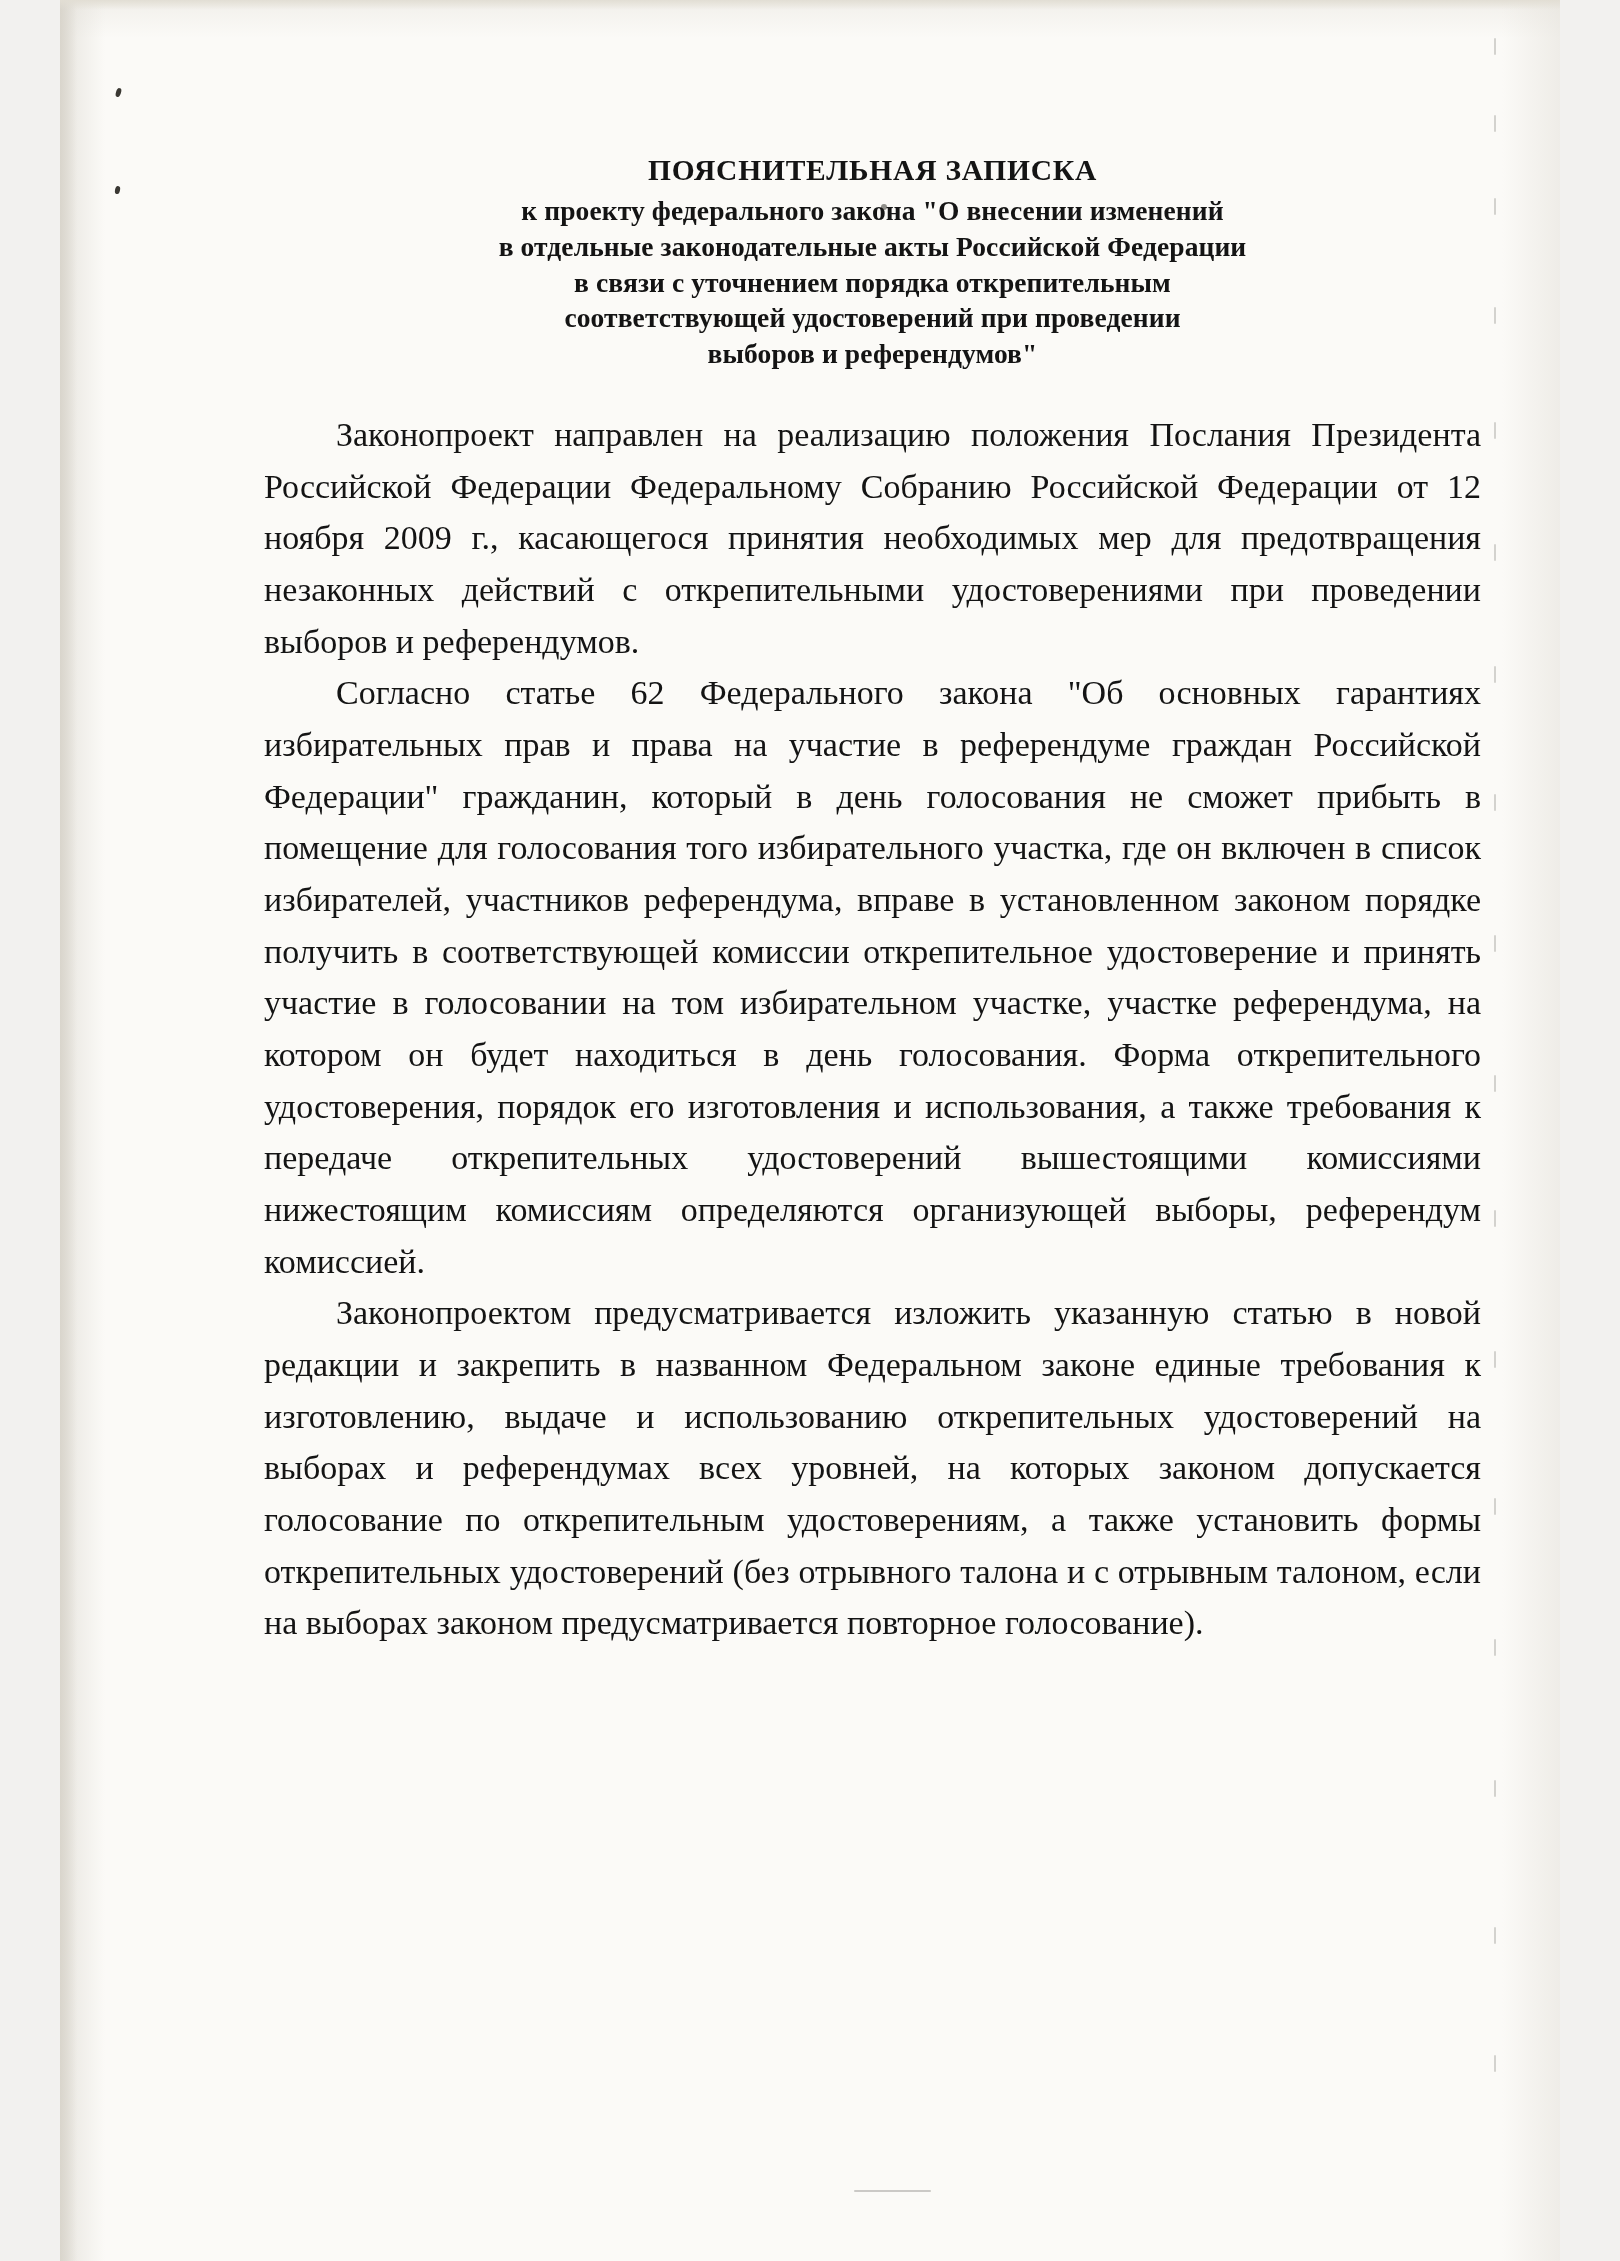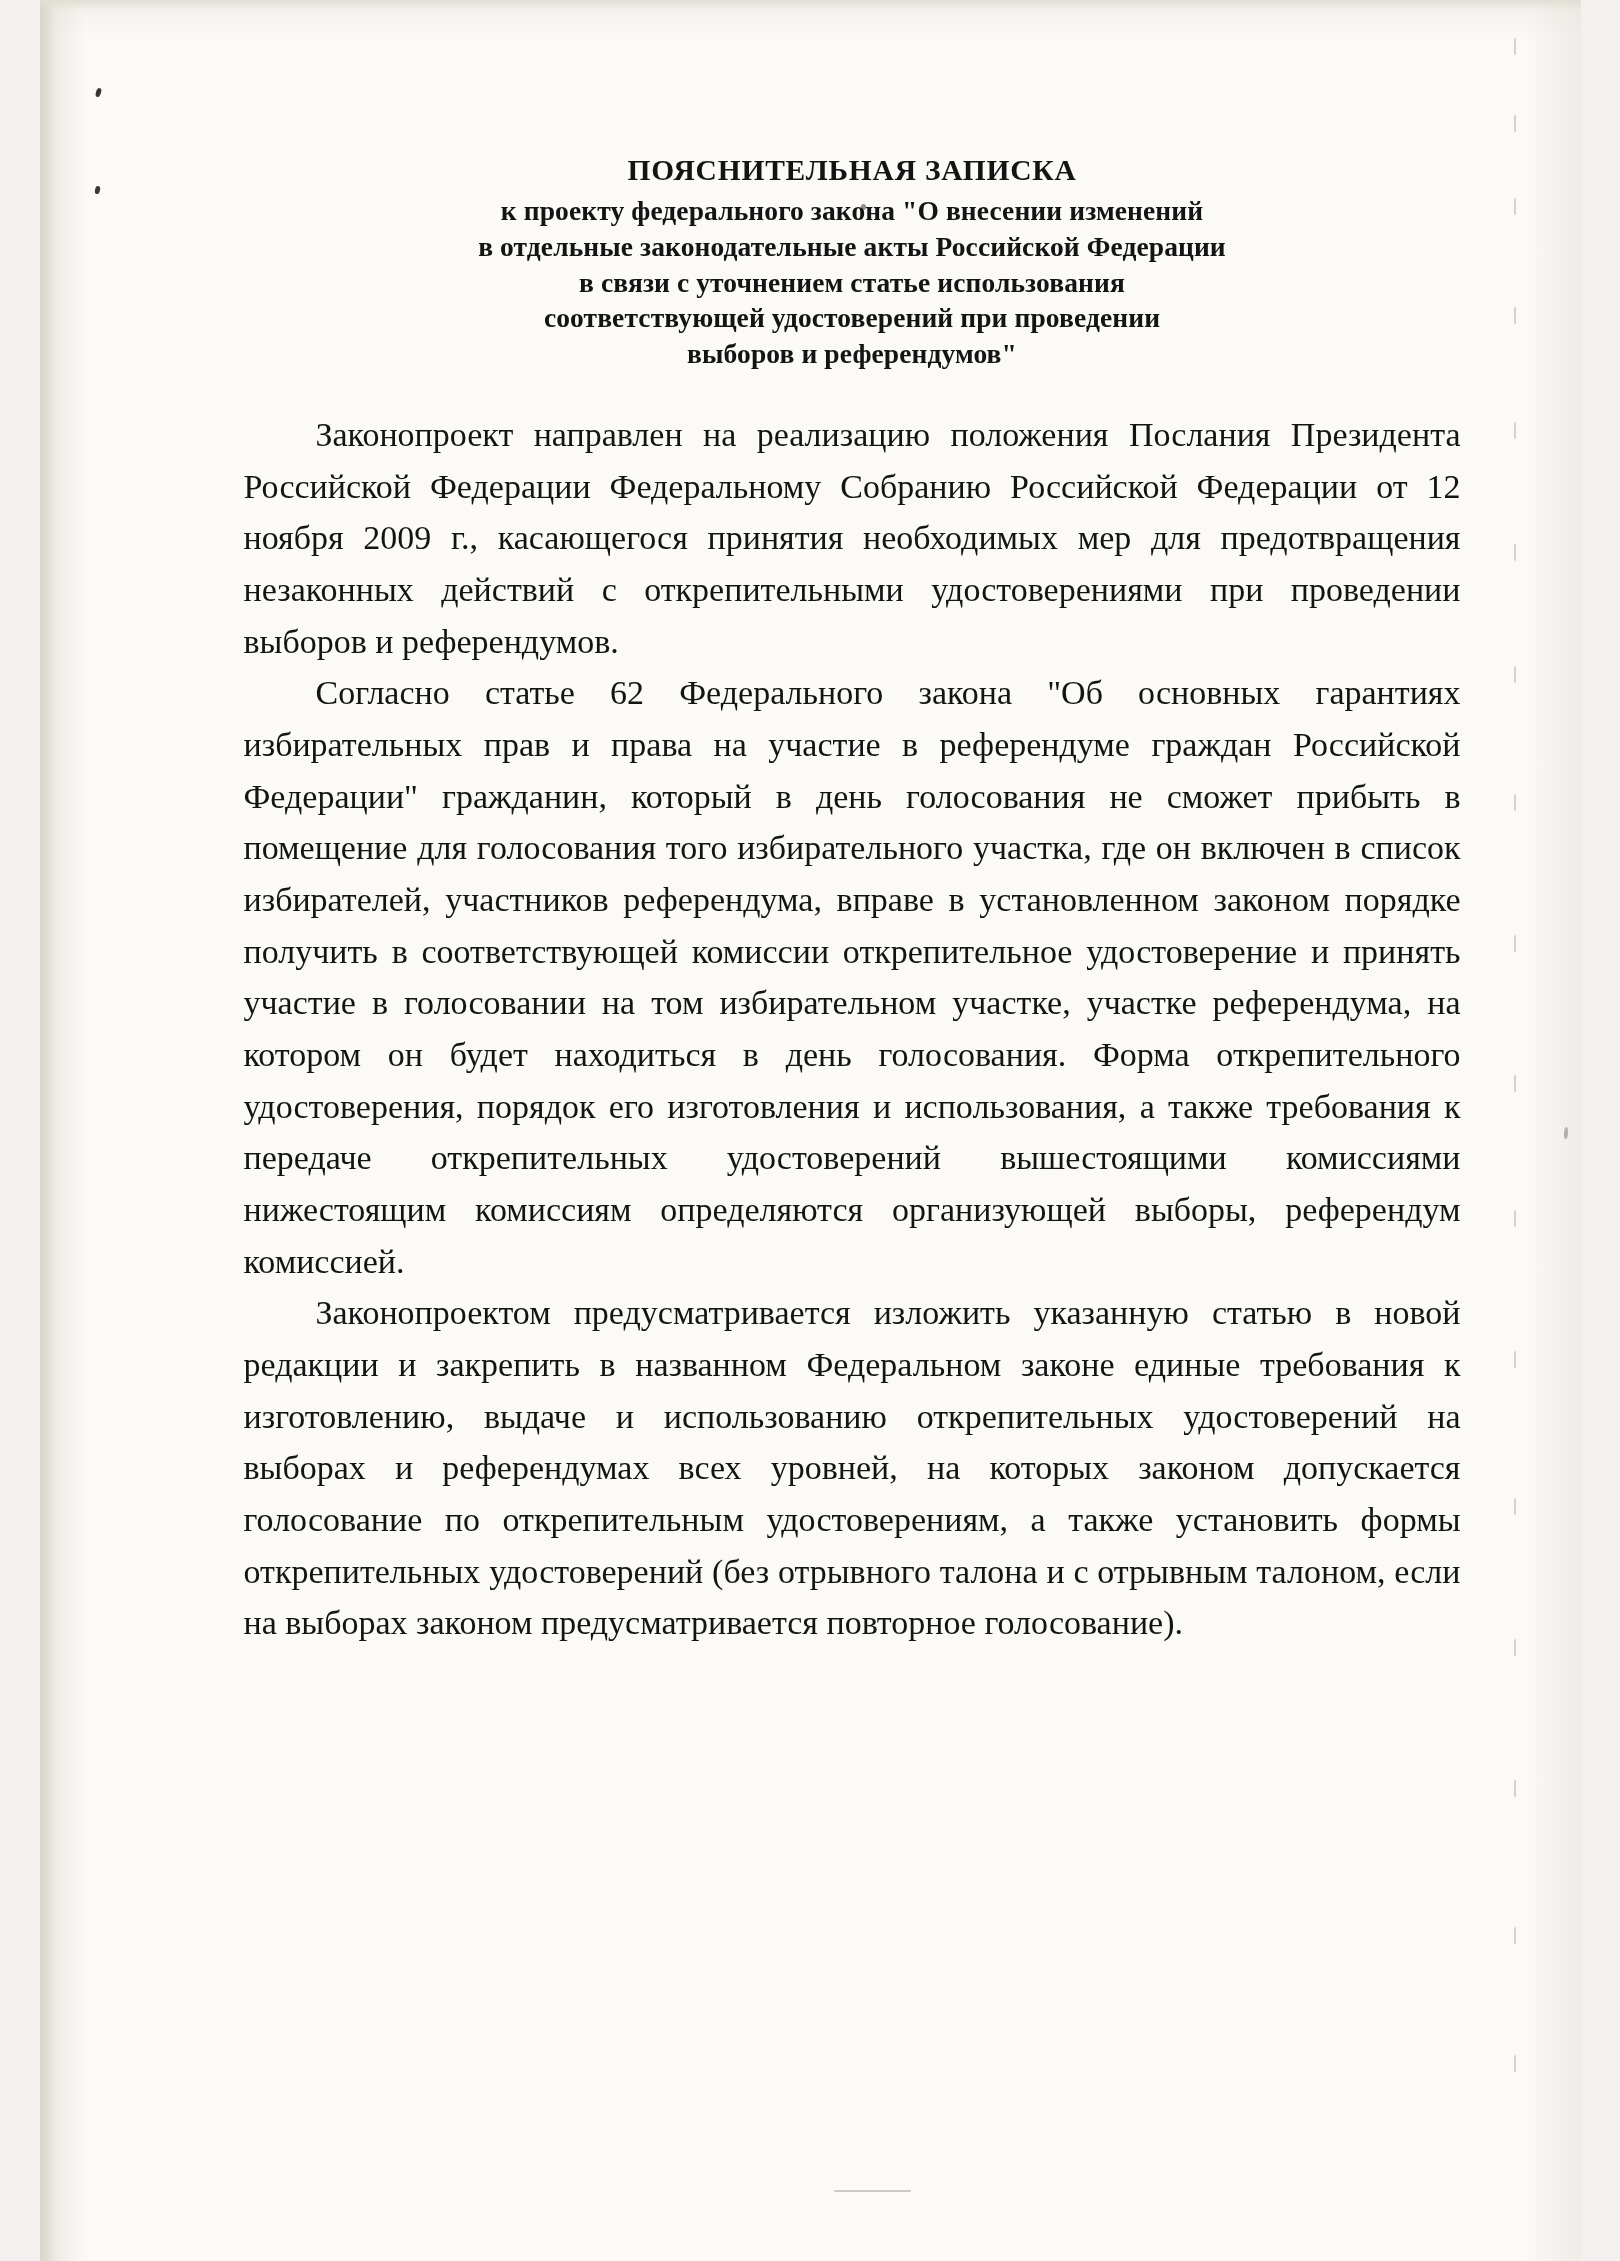--- a/index.html
+++ b/index.html
@@ -9,21 +9,20 @@
   }
   .page {
     position: relative;
     width: 1500px;
     height: 2261px;
     margin: 0 auto;
     background: #fbfaf7;
     overflow: hidden;
     font-family: "Liberation Serif", "DejaVu Serif", serif;
     color: #141414;
-    padding-left: 41px;
   }
   
   .page::before {
     content: "";
     position: absolute;
     inset: 0;
     background:
       linear-gradient(90deg, rgba(225,222,215,0.75) 0px, rgba(251,250,247,0) 45px),
       linear-gradient(270deg, rgba(228,225,218,0.55) 0px, rgba(251,250,247,0) 58px),
       linear-gradient(180deg, rgba(232,229,222,0.5) 0px, rgba(251,250,247,0) 38px);
@@ -142,21 +141,21 @@
     <span style="top:1889px"></span>
     <span style="top:2017px"></span>
   </div>
 
   <div class="content">
 
     <div class="title-block">
       <div class="title-main">ПОЯСНИТЕЛЬНАЯ ЗАПИСКА</div>
       <div class="title-line">к проекту федерального закона "О внесении изменений</div>
       <div class="title-line">в отдельные законодательные акты Российской Федерации</div>
-      <div class="title-line">в связи с уточнением статье использования</div>
+      <div class="title-line">в связи с уточнением порядка открепительным</div>
       <div class="title-line">соответствующей удостоверений при проведении</div>
       <div class="title-line">выборов и референдумов"</div>
     </div>
 
     <div class="body-text">
       <p class="para">Законопроект направлен на реализацию положения Послания Президента Российской Федерации Федеральному Собранию Российской Федерации от 12 ноября 2009 г., касающегося принятия необходимых мер для предотвращения незаконных действий с открепительными удостоверениями при проведении выборов и референдумов.</p>
       <p class="para">Согласно статье 62 Федерального закона "Об основных гарантиях избирательных прав и права на участие в референдуме граждан Российской Федерации" гражданин, который в день голосования не сможет прибыть в помещение для голосования того избирательного участка, где он включен в список избирателей, участников референдума, вправе в установленном законом порядке получить в соответствующей комиссии открепительное удостоверение и принять участие в голосовании на том избирательном участке, участке референдума, на котором он будет находиться в день голосования. Форма открепительного удостоверения, порядок его изготовления и использования, а также требования к передаче открепительных удостоверений вышестоящими комиссиями нижестоящим комиссиям определяются организующей выборы, референдум комиссией.</p>
       <p class="para">Законопроектом предусматривается изложить указанную статью в новой редакции и закрепить в названном Федеральном законе единые требования к изготовлению, выдаче и использованию открепительных удостоверений на выборах и референдумах всех уровней, на которых законом допускается голосование по открепительным удостоверениям, а также установить формы открепительных удостоверений (без отрывного талона и с отрывным талоном, если на выборах законом предусматривается повторное голосование).</p>
     </div>
 

